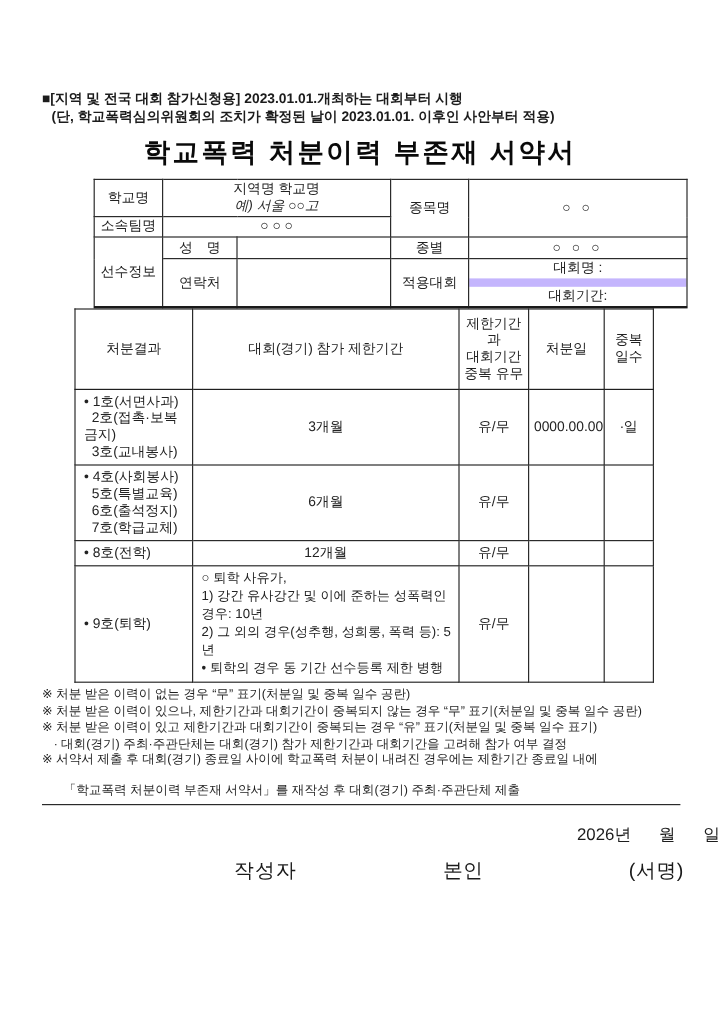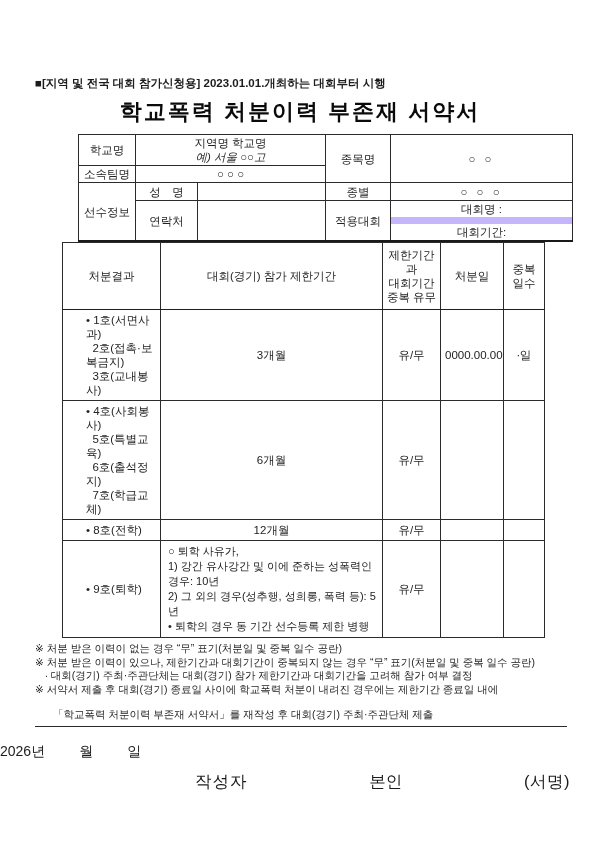--- a/index.html
+++ b/index.html
@@ -26,47 +26,48 @@
   .circ{font-style:italic;letter-spacing:3px;color:#2a2a2a;}
   .comp-cell{padding:0 !important;text-align:left;}
   .comp-cell .sub{padding:1px 6px;line-height:14px;}
   .comp-cell .sub+.sub{border-top:7px solid #c4b5fd;}
   
   .section-title{text-align:center;font-weight:bold;font-size:13.5px;margin:6px 0 4px 0;color:#111;}
   
   .main-table{margin-left:62px;width:482px;font-size:11.5px;border:1.5px solid #1f1f1f;}
   .main-table th,.main-table td{border:1px solid #2b2b2b;vertical-align:middle;padding:3px 4px;line-height:14px;}
   .main-table th{font-weight:normal;border-bottom:1.5px solid #1f1f1f;padding:5px 2px;}
-  .main-table td.disp{text-align:left;padding-left:23px;margin-left:20px;}
+  .main-table td.disp{text-align:left;padding-left:7px;margin-left:20px;}
   .main-table td.ctr{text-align:center;}
   .preline{white-space:pre-line;}
   .prewrap{white-space:pre-wrap;}
   .main-table td.reason{text-align:left;font-size:11px;line-height:15px;padding-left:7px;}
   
   .notes{margin:4px 0 0 35px;font-size:10.5px;line-height:13.5px;color:#1f1f1f;width:532px;
          border-bottom:1.5px solid #2a2a2a;padding-bottom:4px;}
   .notes .ind1{padding-left:10px;}
   .notes .ind2{padding-left:18px;margin-top:12px;}
   
   .pledge{margin:12px 33px 0 40px;font-size:14.2px;line-height:21.8px;text-align:justify;
           word-break:keep-all;color:#1d1d1d;}
-  .date-line{display:flex;justify-content:flex-start;gap:34px;font-size:14px;margin-top:16px;color:#1d1d1d;}
+  .date-line{display:flex;justify-content:flex-end;gap:23px;font-size:14px;margin-top:16px;color:#1d1d1d;}
   
   .sig-row{display:flex;align-items:baseline;margin:10px 30px 0 195px;font-size:16.5px;color:#1a1a1a;}
   .sig-row .sig-label{letter-spacing:1px;}
   .sig-row .sig-center{flex:1;text-align:center;}
   .sig-row .sign{letter-spacing:0.5px;}
 </style>
 </head>
 <body>
 
 <div class="page">
 
   <div class="notices">
     <div class="n1">■[지역 및 전국 대회 참가신청용] 2023.01.01.개최하는 대회부터 시행</div>
+    <div class="n2">(단, 학교폭력심의위원회의 조치가 확정된 날이 2023.01.01. 이후인 사안부터 적용)</div>
   </div>
 
   <div class="doc-title">학교폭력 처분이력 부존재 서약서</div>
 
   <table class="info-table">
     <colgroup>
         <col style="width:57px">
         <col style="width:62px">
         <col style="width:128px">
         <col style="width:65px">
@@ -160,20 +161,21 @@
       <td class="ctr">유/무</td>
       <td class="ctr"></td>
       <td class="ctr"></td>
     </tr>
   </tbody>
     </table>
 
   <div class="notes">
     <div>※ 처분 받은 이력이 없는 경우 “무” 표기(처분일 및 중복 일수 공란)</div>
     <div>※ 처분 받은 이력이 있으나, 제한기간과 대회기간이 중복되지 않는 경우 “무” 표기(처분일 및 중복 일수 공란)</div>
+    <div>※ 처분 받은 이력이 있고 제한기간과 대회기간이 중복되는 경우 “유” 표기(처분일 및 중복 일수 표기)</div>
     <div class="ind1">∙ 대회(경기) 주최·주관단체는 대회(경기) 참가 제한기간과 대회기간을 고려해 참가 여부 결정</div>
     <div>※ 서약서 제출 후 대회(경기) 종료일 사이에 학교폭력 처분이 내려진 경우에는 제한기간 종료일 내에</div>
     <div class="ind2">「학교폭력 처분이력 부존재 서약서」를 재작성 후 대회(경기) 주최·주관단체 제출</div>
   </div>
 
 
   <div class="date-line">
     <span>2026년</span>
     <span>월</span>
     <span>일</span>

